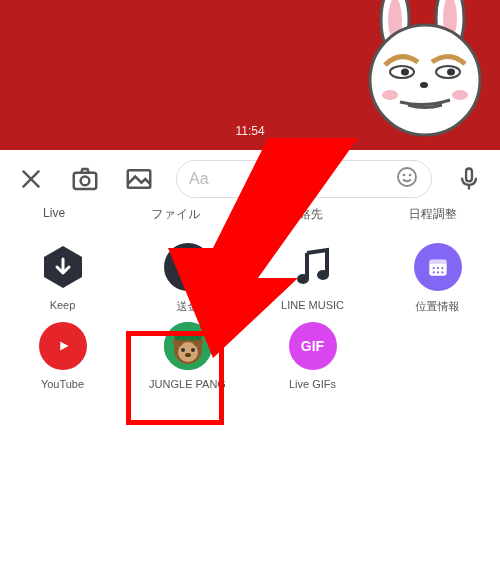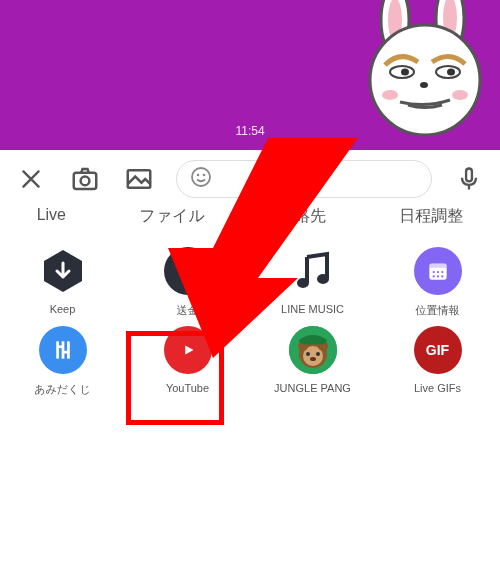--- a/index.html
+++ b/index.html
@@ -7,21 +7,21 @@
       width: 500px;
       height: 566px;
       font-family: -apple-system, BlinkMacSystemFont, "Hiragino Sans", sans-serif;
       background: #fff;
       overflow: hidden;
       position: relative;
     }
     .chat-bg {
       width: 100%;
       height: 150px;
-      background: #a21caf;
+      background: #b91c1c;
       position: relative;
     }
     .sticker {
       position: absolute;
       top: -10px;
       right: 10px;
       width: 150px;
       height: 150px;
     }
     .sticker svg { width: 100%; height: 100%; }
@@ -56,21 +56,21 @@
       align-items: center;
       padding: 0 12px;
       color: #bbb;
       font-size: 16px;
     }
     .text-input .placeholder { flex: 1; }
     .top-labels {
       display: flex;
       justify-content: space-around;
       padding: 2px 0 6px;
-      font-size: 16px;
+      font-size: 12px;
       color: #555;
     }
     .top-labels span { text-align: center; }
     .grid {
       display: grid;
       grid-template-columns: repeat(4, 1fr);
       padding: 14px 0 0;
       row-gap: 8px;
     }
     .grid-item {
@@ -156,20 +156,21 @@
         <path d="M9 7 L10 4 L14 4 L15 7" fill="none" stroke="#555" stroke-width="2"></path>
       </svg>
   </div>
   <div class="ib-icon">
     <svg width="30" height="30" viewBox="0 0 24 24">
         <rect x="3" y="5" width="18" height="14" rx="1" fill="none" stroke="#555" stroke-width="2"></rect>
         <path d="M3 16 L9 10 L14 15 L17 12 L21 16" fill="none" stroke="#555" stroke-width="2"></path>
       </svg>
   </div>
   <div class="text-input">
+    <span class="placeholder">Aa</span>
     <span>
       <svg width="24" height="24" viewBox="0 0 24 24">
           <circle cx="12" cy="12" r="9" fill="none" stroke="#888" stroke-width="1.8"></circle>
           <circle cx="9" cy="10" r="1.3" fill="#888"></circle>
           <circle cx="15" cy="10" r="1.3" fill="#888"></circle>
           <path d="M8 14.5 Q12 18 16 14.5" fill="none" stroke="#888" stroke-width="1.8"></path>
         </svg>
     </span>
   </div>
   <div class="ib-icon">
@@ -223,32 +224,20 @@
           <rect x="4" y="5" width="16" height="4" fill="#8466f5" opacity="0.3"></rect>
           <circle cx="8" cy="13" r="1" fill="#8466f5"></circle>
           <circle cx="12" cy="13" r="1" fill="#8466f5"></circle>
           <circle cx="16" cy="13" r="1" fill="#8466f5"></circle>
           <circle cx="8" cy="17" r="1" fill="#8466f5"></circle>
           <circle cx="12" cy="17" r="1" fill="#8466f5"></circle>
           <circle cx="16" cy="17" r="1" fill="#8466f5"></circle>
         </svg>
     </div>
     <div class="label">位置情報</div>
-  </div>
-  <div class="grid-item">
-    <div class="circle" style="background:#3a8ef0">
-      <svg width="26" height="26" viewBox="0 0 24 24">
-          <line x1="7" y1="4" x2="7" y2="20" stroke="#fff" stroke-width="2.5"></line>
-          <line x1="12" y1="4" x2="12" y2="20" stroke="#fff" stroke-width="2.5"></line>
-          <line x1="17" y1="4" x2="17" y2="20" stroke="#fff" stroke-width="2.5"></line>
-          <line x1="7" y1="9" x2="12" y2="9" stroke="#fff" stroke-width="2.5"></line>
-          <line x1="12" y1="14" x2="17" y2="14" stroke="#fff" stroke-width="2.5"></line>
-        </svg>
-    </div>
-    <div class="label">あみだくじ</div>
   </div>
   <div class="grid-item">
     <div class="circle" style="background:#e6252a">
       <svg width="22" height="22" viewBox="0 0 24 24">
           <polygon points="9,7 9,17 18,12" fill="#fff"></polygon>
         </svg>
     </div>
     <div class="label">YouTube</div>
   </div>
   <div class="grid-item">
@@ -261,21 +250,21 @@
           <circle cx="29" cy="28" r="2" fill="#333"></circle>
           <ellipse cx="24" cy="33" rx="3" ry="2" fill="#5a3a1a"></ellipse>
           <circle cx="14" cy="20" r="5" fill="#8b5a2b"></circle>
           <circle cx="34" cy="20" r="5" fill="#8b5a2b"></circle>
           <path d="M10 14 Q24 4 38 14 Q38 20 24 18 Q10 20 10 14" fill="#1a7a3a"></path>
         </svg>
     </div>
     <div class="label">JUNGLE PANG</div>
   </div>
   <div class="grid-item">
-    <div class="circle" style="background:#b91c1c;color:#fff;font-weight:bold;font-size:14px">
+    <div class="circle" style="background:#d946ef;color:#fff;font-weight:bold;font-size:14px">
       <span>GIF</span>
     </div>
     <div class="label">Live GIFs</div>
   </div>
 </div>
 
 <div class="highlight-box"></div>
 <div class="arrow">
   <svg width="190" height="220" viewBox="0 0 190 220">
     <polygon points="100,0 190,0 90,140 130,140 45,220 0,110 45,110" fill="#f00"></polygon>

